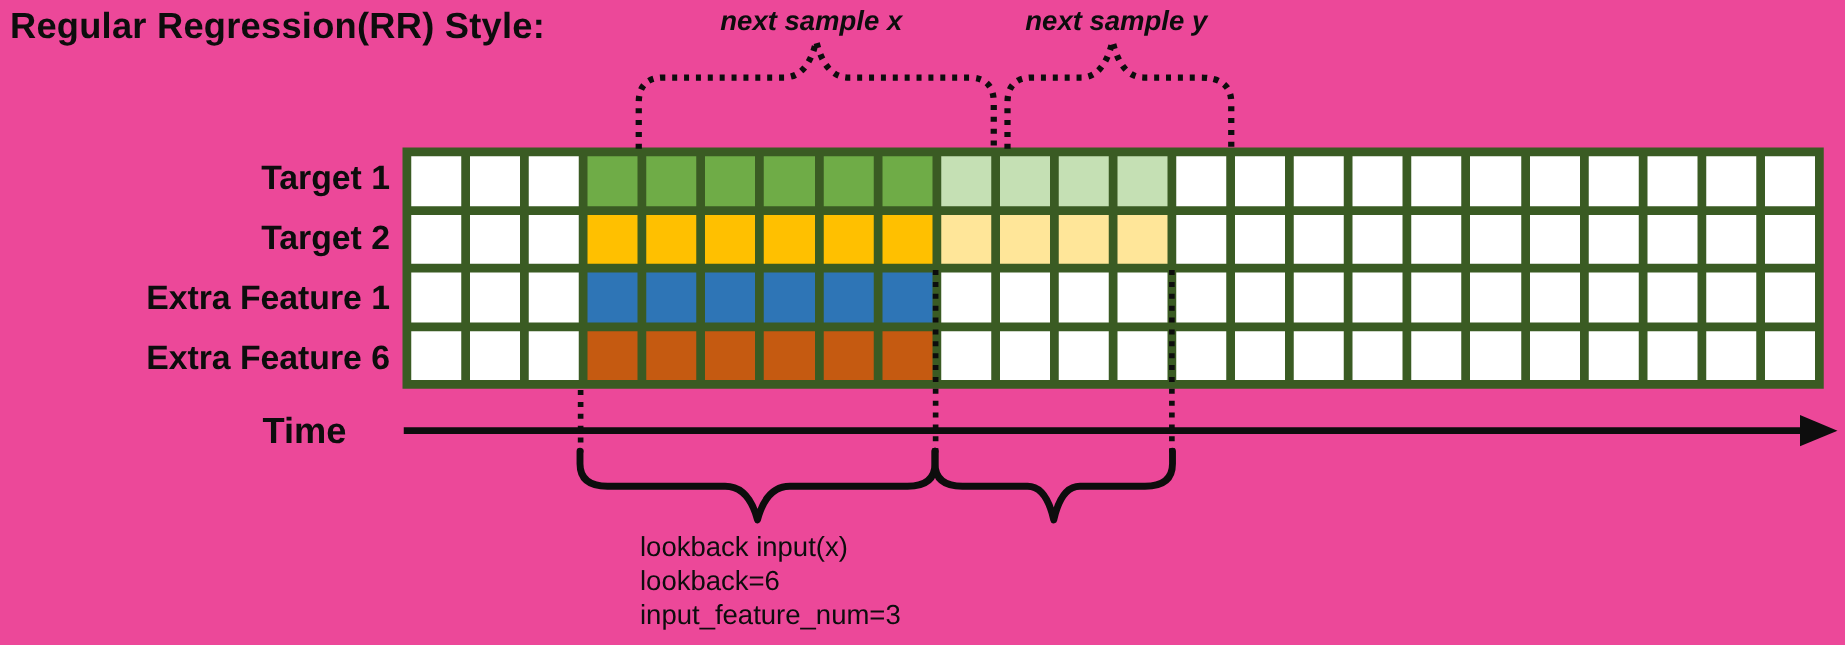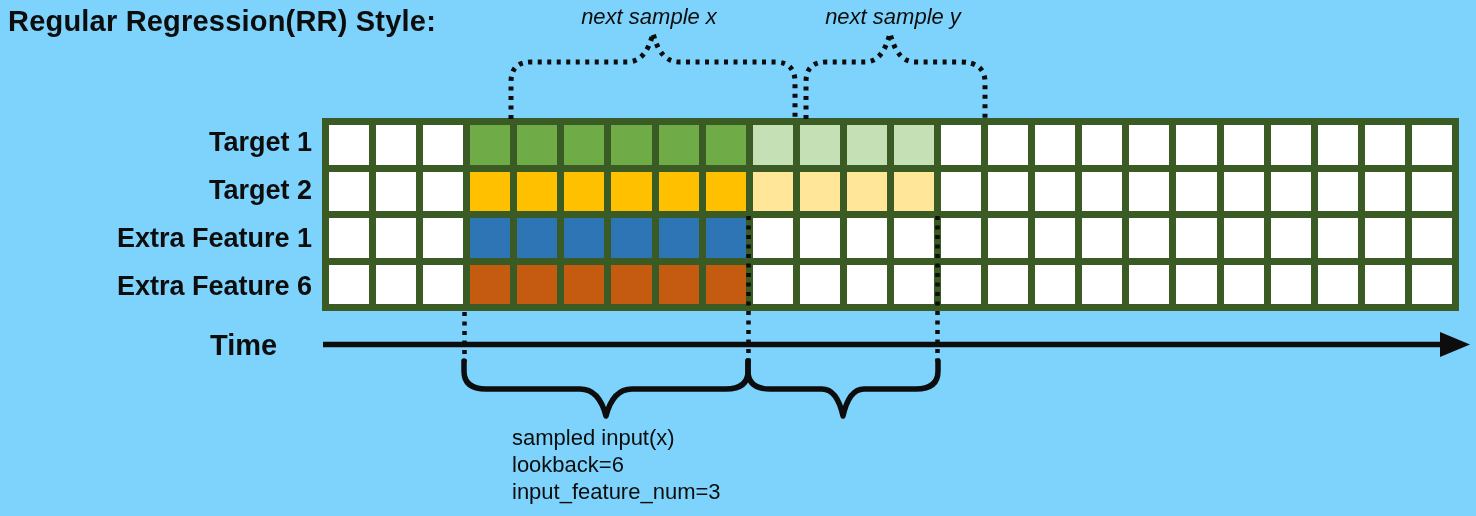--- a/index.html
+++ b/index.html
@@ -4,41 +4,41 @@
 <style>
   html, body {
     margin: 0;
     padding: 0;
     background: #ffffff;
   }
   .canvas {
     position: relative;
     width: 1476px;
     height: 516px;
-    background: #7dd3fc;
+    background: #ec4899;
     overflow: hidden;
     font-family: "Liberation Sans", sans-serif;
     color: #0d0d0d;
   }
   .title {
     position: absolute;
     left: 8px;
     top: 5px;
     font-size: 29px;
     font-weight: bold;
     letter-spacing: 0.2px;
     white-space: nowrap;
   }
   .top-label {
     position: absolute;
     top: 4px;
     transform: translateX(-50%);
     font-size: 22px;
     font-style: italic;
-    font-weight: 400;
+    font-weight: 700;
     white-space: nowrap;
   }
   .top-label.x { left: 649px; }
   .top-label.y { left: 893px; }
 
   .row-labels {
     position: absolute;
     left: 0;
     top: 118px;
     width: 312px;
@@ -226,18 +226,18 @@
     <path d="M 806 119 L 806 82 Q 806 62 826 62 L 865 62 Q 883 62 890 33 Q 897 62 915 62 L 960 62 Q 985 62 985 82 L 985 119" fill="none" stroke="#0d0d0d" stroke-width="5" stroke-dasharray="4 5.5"></path>
 
     <line x1="323" y1="344.5" x2="1442" y2="344.5" stroke="#0d0d0d" stroke-width="5.5"></line>
     <polygon points="1440,332 1440,357 1470,344.5" fill="#0d0d0d"></polygon>
 
     <path d="M 464 361 L 464 371 Q 464 389 486 389 L 580 389 Q 599 389 606 416 Q 613 389 632 389 L 726 389 Q 748 389 748 371 L 748 361" fill="none" stroke="#0d0d0d" stroke-width="5.5" stroke-linejoin="round" stroke-linecap="round"></path>
     <path d="M 748 361 L 748 371 Q 748 389 770 389 L 822 389 Q 837 389 843 416 Q 849 389 864 389 L 916 389 Q 938 389 938 371 L 938 361" fill="none" stroke="#0d0d0d" stroke-width="5.5" stroke-linejoin="round" stroke-linecap="round"></path>
   </svg>
 
   <div class="anno-block input">
-    <span>sampled input(x)</span>
+    <span>lookback input(x)</span>
     <span>lookback=6</span>
     <span>input_feature_num=3</span>
   </div>
 
 </div>
 
 </body></html>

